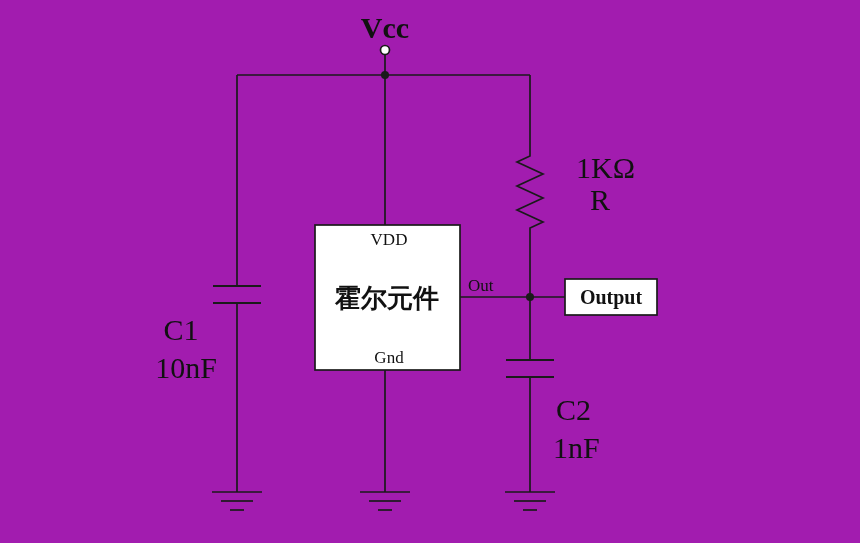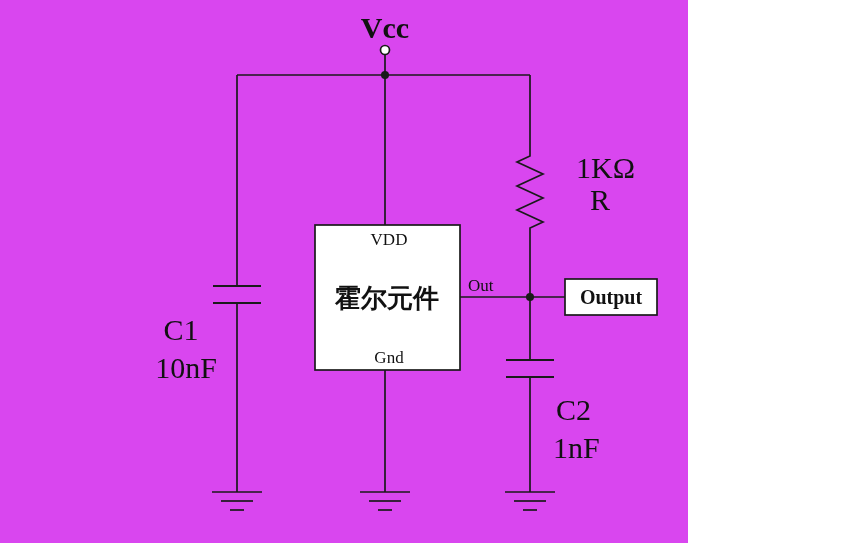--- a/index.html
+++ b/index.html
@@ -2,23 +2,23 @@
 <html><head>
 <meta charset="utf-8">
 <style>
   html, body {
     margin: 0;
     padding: 0;
     background: #ffffff;
   }
   .canvas {
     position: relative;
-    width: 688px;
+    width: 860px;
     height: 543px;
-    background: #d946ef;
+    background: #a21caf;
     overflow: hidden;
   }
   svg {
     display: block;
   }
   .wire {
     stroke: #1a1a1a;
     stroke-width: 1.7;
     fill: none;
     stroke-linecap: butt;

